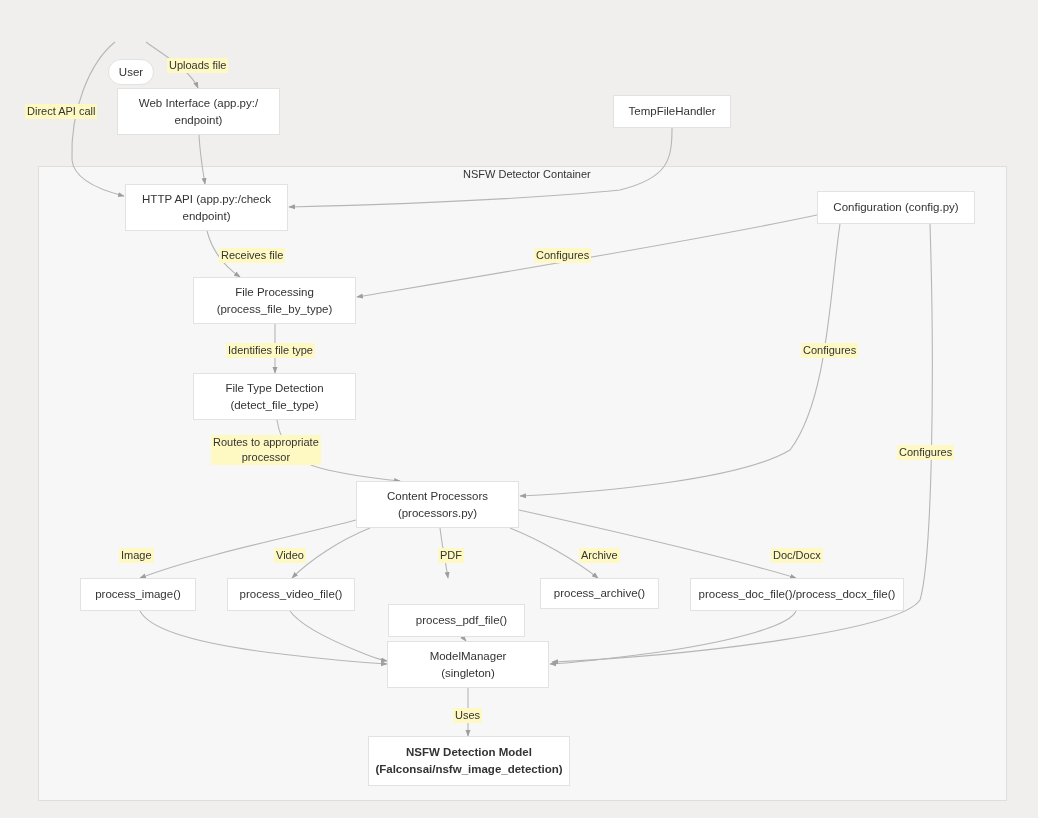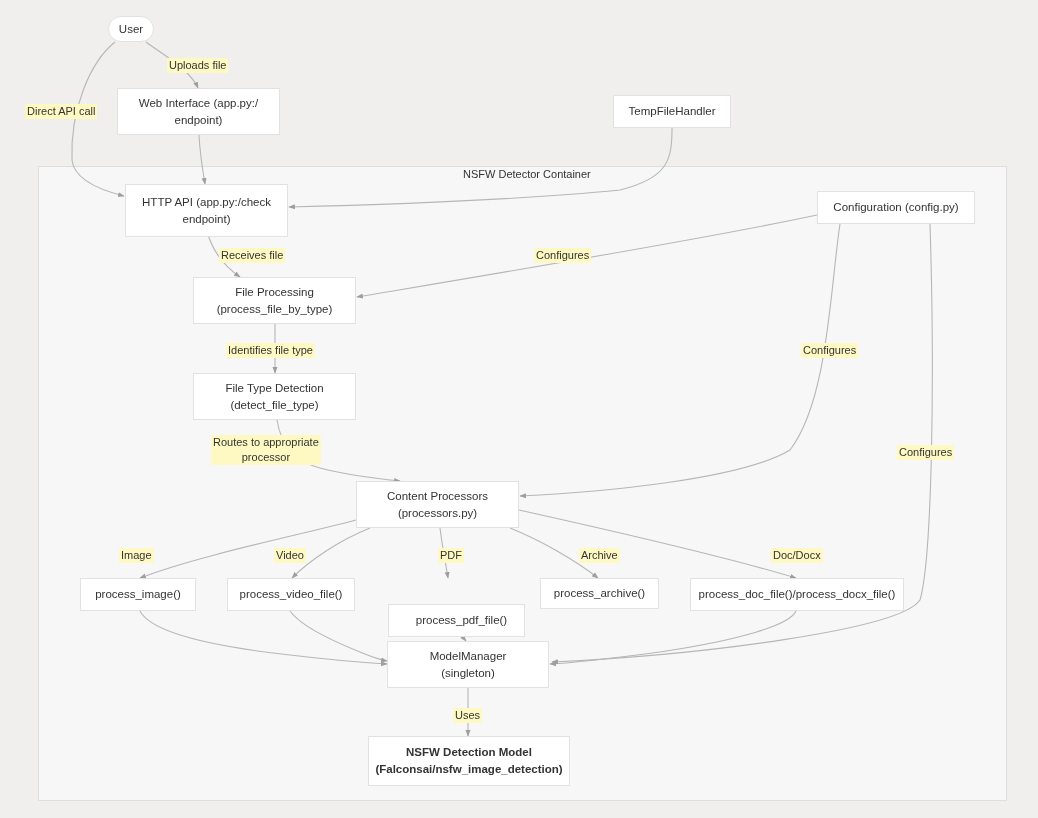--- a/index.html
+++ b/index.html
@@ -45,20 +45,21 @@
     align-items: center;
     justify-content: center;
     text-align: center;
     font-size: 11.5px;
     line-height: 1.45;
     color: #333333;
     padding: 2px 6px;
   }
   .node.pill {
     border-radius: 16px;
+    margin-top: 43px;
   }
   .edge-label {
     position: absolute;
     font-size: 11px;
     line-height: 1.35;
     color: #333333;
     background: #fef9c3;
     text-align: center;
     white-space: pre;
     padding: 0 2px;
@@ -114,21 +115,21 @@
       <div class="node pill" style="left: 108px; top: 16px; width: 46px; height: 26px;">
         <span style="white-space: pre-line;">User</span>
       </div>
       <div class="node" style="left: 117px; top: 88px; width: 163px; height: 47px;">
         <span style="white-space: pre-line;">Web Interface (app.py:/
 endpoint)</span>
       </div>
       <div class="node" style="left: 613px; top: 95px; width: 118px; height: 33px;">
         <span style="white-space: pre-line;">TempFileHandler</span>
       </div>
-      <div class="node" style="left: 125px; top: 184px; width: 163px; height: 53px;">
+      <div class="node" style="left: 125px; top: 184px; width: 163px; height: 47px;">
         <span style="white-space: pre-line;">HTTP API (app.py:/check
 endpoint)</span>
       </div>
       <div class="node" style="left: 817px; top: 191px; width: 158px; height: 33px;">
         <span style="white-space: pre-line;">Configuration (config.py)</span>
       </div>
       <div class="node" style="left: 193px; top: 277px; width: 163px; height: 47px;">
         <span style="white-space: pre-line;">File Processing
 (process_file_by_type)</span>
       </div>

